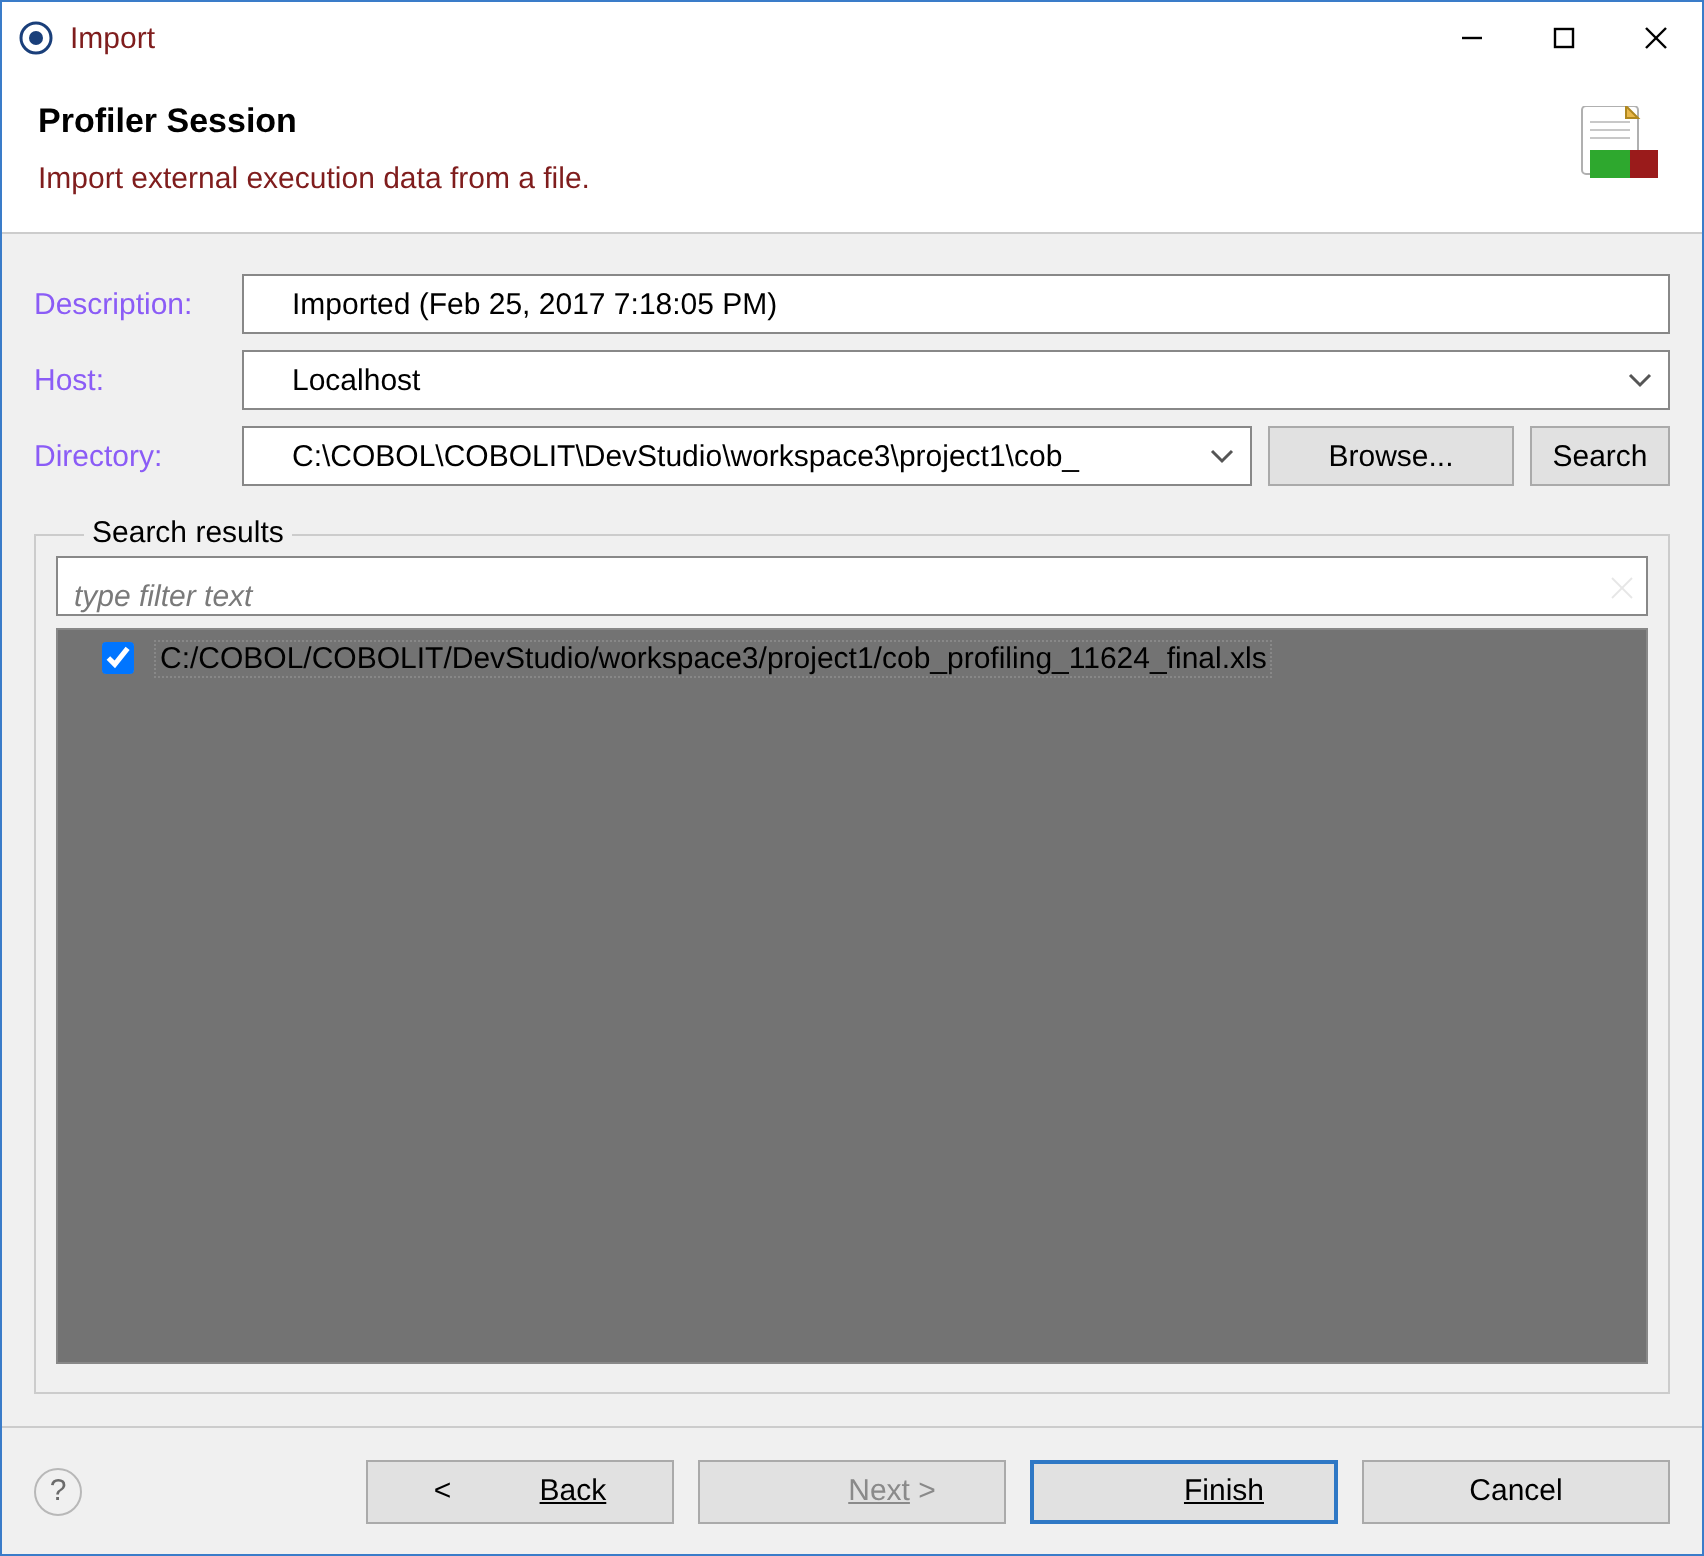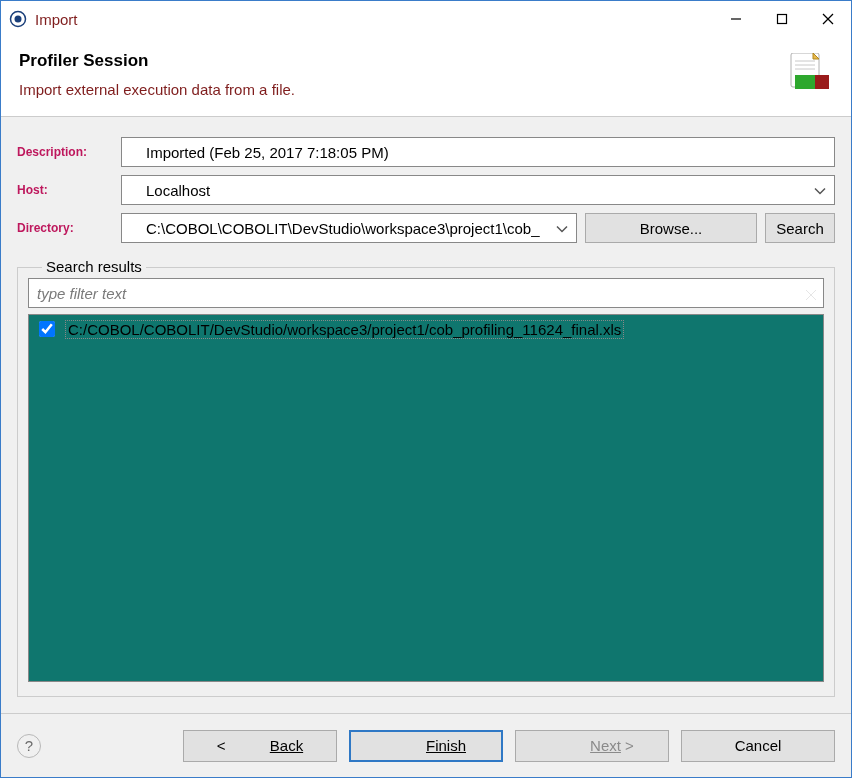--- a/index.html
+++ b/index.html
@@ -47,21 +47,21 @@
     padding: 20px 16px 8px 16px;
     background: #f0f0f0;
     flex: 0 0 auto;
   }
   .form-row {
     display:flex;
     align-items:center;
     margin-bottom: 8px;
     gap: 8px;
   }
-  .form-row label { width: 96px; color:#be185d; font-size:12px;font-weight:bold; }
+  .form-row label { width: 96px; color:#8b5cf6; font-size:15px; }
   .inputlike {
     height: 30px;
     background: #fff;
     border: 1px solid #888;
     padding: 0 24px;
     font-size: 15px;
     color:#000;
     display:flex; align-items:center;
   }
   .desc-input { flex:1; }
@@ -72,21 +72,21 @@
   .dir-select .chev { position:absolute; right:8px; top:50%; transform:translateY(-50%); }
   .btn {
     height:30px;
     min-width: 70px;
     background:#e1e1e1;
     border:1px solid #aaa;
     display:flex; align-items:center; justify-content:center;
     font-size:15px;
     padding: 0 18px;
   }
-  .btn.browse { width:172px; }
+  .btn.browse { width:123px; }
   .btn.search { width:64px; padding:0 6px; }
   
   .results-field {
     margin: 4px 16px 0 16px;
     border: 1px solid #ccc;
     background: #f0f0f0;
     padding: 10px 10px 14px 10px;
     flex: 1;
     display:flex; flex-direction:column;
     position:relative;
@@ -95,36 +95,36 @@
     position:absolute;
     top: -10px; left: 24px;
     background: #f0f0f0;
     padding: 0 4px;
     font-size:15px;
   }
   .filter-input {
     height: 30px;
     background:#fff;
     border:1px solid #888;
-    display:flex; align-items:center;
+    display:flex; align-items:flex-end;
     padding:0 8px;
     color:#7a7a7a;
     font-style: italic;
     margin-bottom: 6px;
     position:relative;
   }
   .filter-input .clear {
     position:absolute; right:6px; top:50%; transform:translateY(-50%);
     width:12px;height:12px; opacity:0.2;
   }
   .results-list {
     flex:1;
-    background:#0f766e;
+    background:#737373;
     border:1px solid #888;
-    padding:4px 6px;
+    padding:4px 18px;
     overflow:auto;
   }
   .result-row {
     display:flex; align-items:center; gap:6px;
     font-size:15px;
   }
   .result-row input[type=checkbox] { width:16px; height:16px; margin:2px 4px 2px 4px;}
   .result-row .file { border:1px dotted #888; padding:0 2px; }
   
   .bottombar {
@@ -269,23 +269,23 @@
 
 <div class="bottombar">
   <div class="helpbtn">
     <span>?</span>
   </div>
   <span class="spacer"></span>
   <div class="wizbtn">
     <span>&lt;&nbsp;</span>
       <span class="ul">Back</span>
   </div>
-  <div class="wizbtn primary">
-    <span class="ul">Finish</span>
-  </div>
   <div class="wizbtn disabled">
     <span class="ul">Next</span>
       <span>&nbsp;&gt;</span>
   </div>
+  <div class="wizbtn primary">
+    <span class="ul">Finish</span>
+  </div>
   <div class="wizbtn">
     <span>Cancel</span>
   </div>
 </div>
 
 </body></html>

